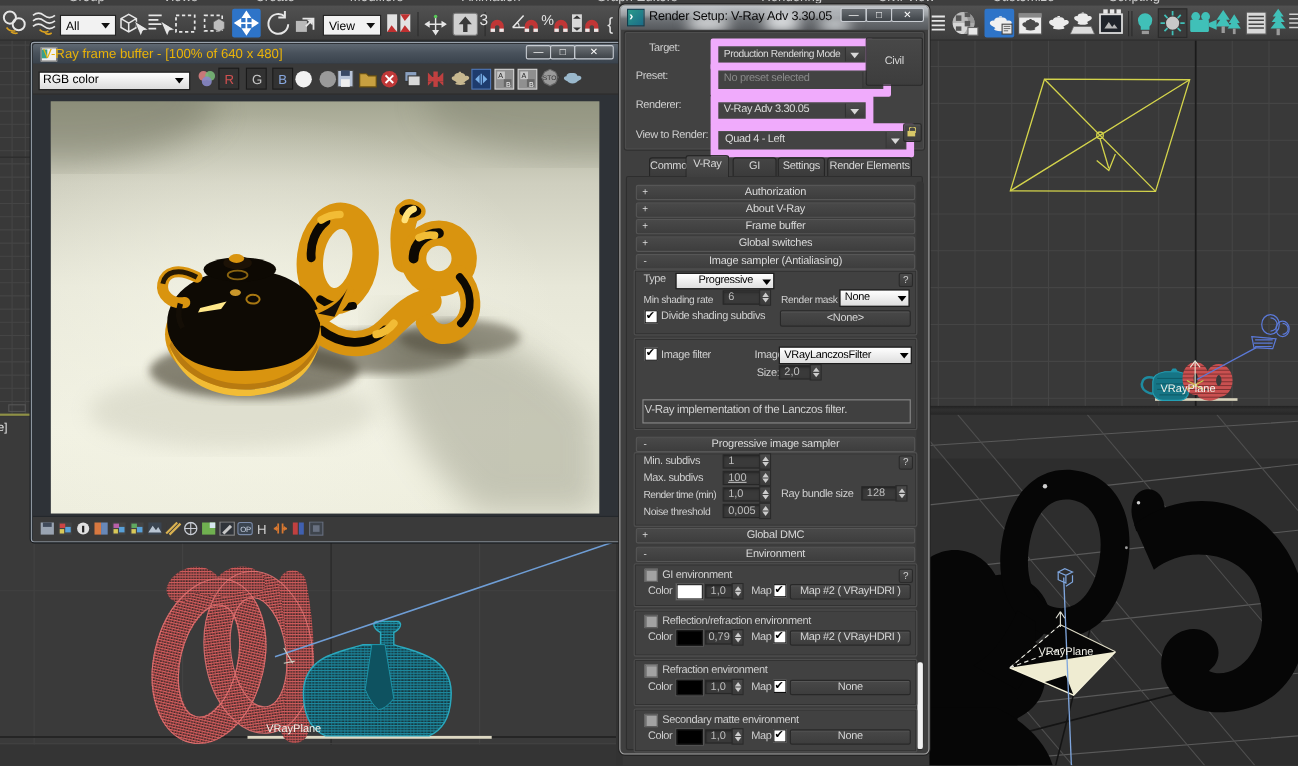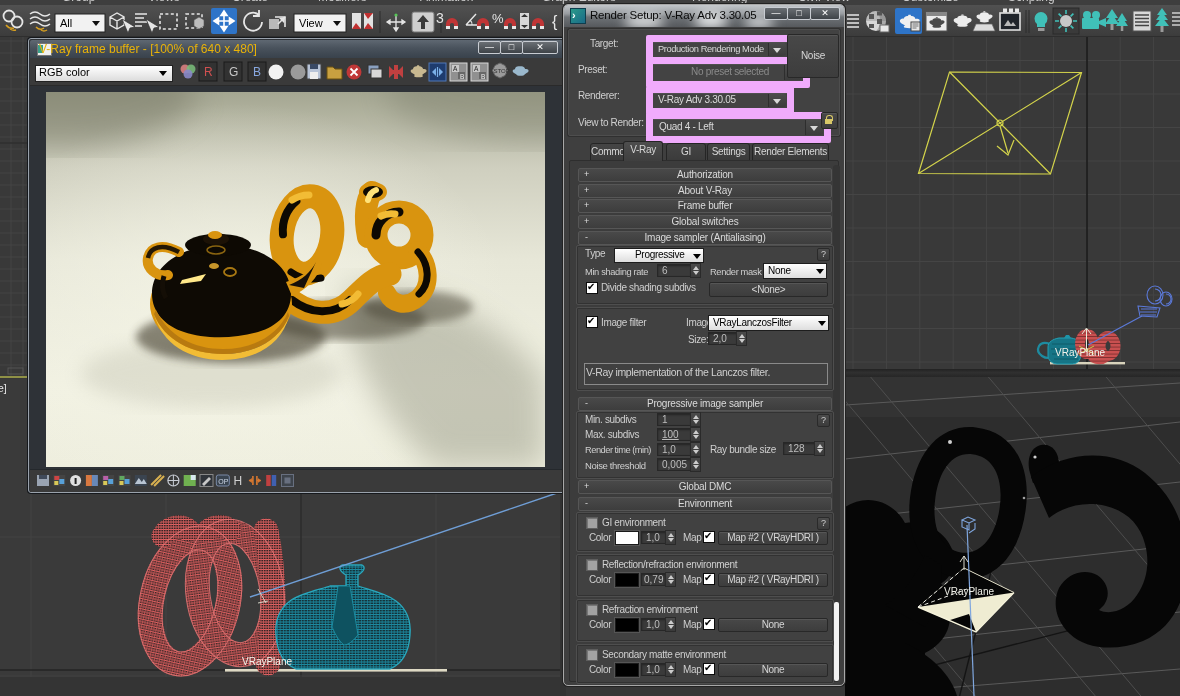--- a/index.html
+++ b/index.html
@@ -523,39 +523,39 @@
 <div class="wbtn" style="left:223px;top:2px;width:22px;font-size:9px;line-height:11px;">□</div>
 <div class="wbtn" style="left:246px;top:2px;width:28px;font-size:9px;line-height:11px;">✕</div>
 <div class="abs" style="left:4px;top:24px;width:270px;height:105px;background:#424242;border:1px solid #4e4e4e;border-radius:2px;box-shadow:0 0 0 1px #303030;"></div>
 <div class="lbl" style="left:14px;top:33px;margin-left:12px;">Target:</div>
 <div class="drop-dark" style="left:82px;top:30px;width:134px;height:15px;">
       <span style="position:absolute;left:5px;top:2px;font-size:9.3px;letter-spacing:-0.4px;">Production Rendering Mode</span>
       <div class="da"></div>
     </div>
 <div class="lbl" style="left:14px;top:59px;">Preset:</div>
 <div class="drop-dark" style="left:82px;top:52px;width:150px;height:17px;">
-      <span style="position:absolute;left:5px;top:2px;color:#8a8a8a;margin-left:33px;">No preset selected</span>
+      <span style="position:absolute;left:5px;top:2px;color:#8a8a8a;">No preset selected</span>
       <div class="da"></div>
     </div>
 <div class="lbl" style="left:14px;top:85px;">Renderer:</div>
 <div class="drop-dark" style="left:82px;top:81px;width:134px;height:15px;">
       <span style="position:absolute;left:5px;top:1px;">V-Ray Adv 3.30.05</span>
       <div class="da"></div>
     </div>
 <div class="lbl" style="left:14px;top:112px;">View to Render:</div>
 <div class="drop-dark" style="left:82px;top:107px;width:171px;height:17px;">
       <span style="position:absolute;left:6px;top:2px;">Quad 4 - Left</span>
       <div class="da"></div>
     </div>
 <div class="btn" style="left:257px;top:107px;width:15px;height:15px;">
       <div style="position:absolute;left:3px;top:6px;width:7px;height:5px;background:#d8c868;"></div>
       <div style="position:absolute;left:4px;top:2px;width:5px;height:5px;border:1.5px solid #d8c868;border-bottom:none;border-radius:3px 3px 0 0;"></div>
     </div>
 <div class="btn" style="left:223px;top:29px;width:50px;height:42px;">
-      <span style="position:absolute;left:0;right:0;top:15px;">Noise</span>
+      <span style="position:absolute;left:0;right:0;top:15px;">Civil</span>
     </div>
 <div class="tab" style="left:26px;width:37px;">Common</div>
 <div class="tab" style="left:59px;width:38px;top:136px;height:19px;background:linear-gradient(#4e4e4e,#3f3f3f);border-bottom:none;z-index:3;">V-Ray</div>
 <div class="tab" style="left:102px;width:38px;">GI</div>
 <div class="tab" style="left:143px;width:41px;">Settings</div>
 <div class="tab" style="left:188px;width:75px;">Render Elements</div>
 <div class="abs" style="left:5px;top:155px;width:268px;height:520px;background:#3c3c3c;border:1px solid #2e2e2e;border-radius:2px;"></div>
 <div class="abs" style="left:269px;top:160px;width:7px;height:512px;background:#353535;border-radius:3px;"></div>
 <div class="abs" style="left:270px;top:597px;width:5px;height:79px;background:#f2f2f2;border-radius:2px;"></div>
 <div class="rollhead" style="top:163px;"><i>+</i>Authorization</div>

